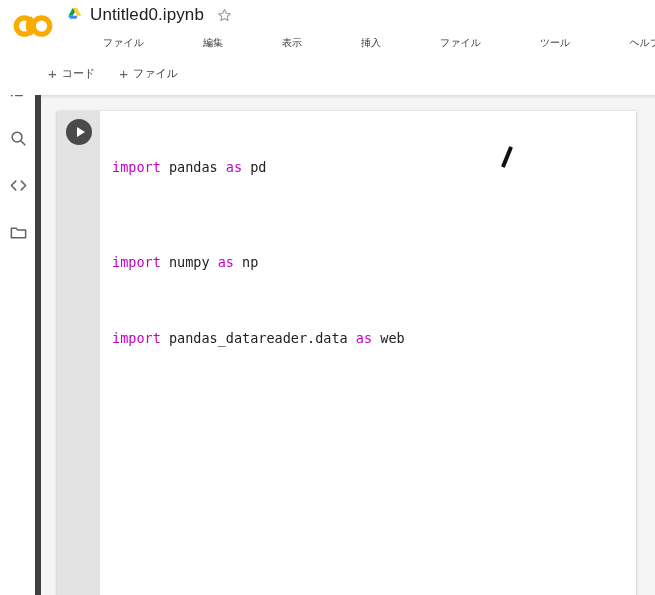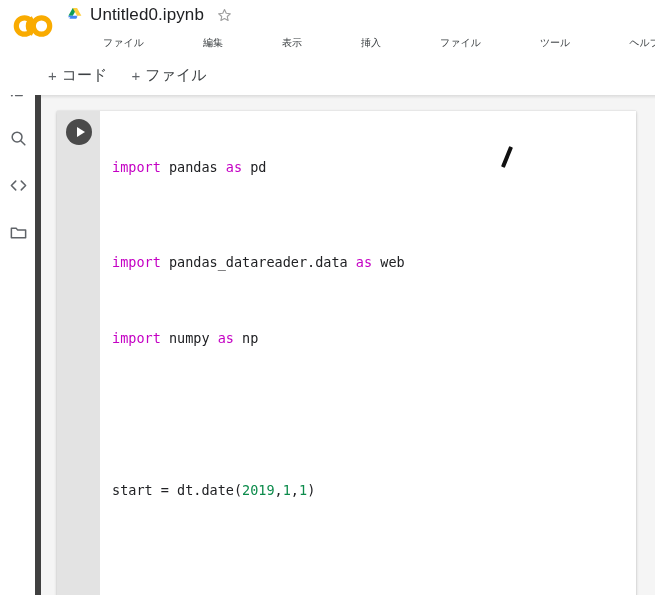--- a/index.html
+++ b/index.html
@@ -100,21 +100,21 @@
     cursor: pointer;
     padding: 2px 4px;
   }
   .add-btn .plus {
     font-size: 15px;
     color: #5f6368;
     margin-right: 5px;
     line-height: 1;
   }
   .add-btn .lbl {
-    font-size: 15px;
+    font-size: 11px;
     color: #3c4043;
     white-space: nowrap;
     font-family: "DejaVu Sans", "Liberation Sans", sans-serif;
   }
 
   
   .rail {
     position: absolute;
     left: 0; top: 60px;
     width: 35px;
@@ -316,27 +316,26 @@
         <div class="gutter"></div>
 
         <div class="run-btn">
           <div class="run-tri"></div>
         </div>
 
         <div class="code-text">
           <span class="ln"><span class="kw">import</span><span> pandas </span><span class="kw">as</span><span> pd</span></span>
 
 
+          <span class="ln"><span class="kw">import</span><span> numpy </span><span class="kw">as</span><span> np</span></span>
+
           <span class="ln"><span class="kw">import</span><span> pandas_datareader.data </span><span class="kw">as</span><span> web</span></span>
 
-          <span class="ln"><span class="kw">import</span><span> numpy </span><span class="kw">as</span><span> np</span></span>
-
           <span class="blank"></span>
 
-          <span class="ln"><span>start = dt.date(</span><span class="num">2019</span><span>,</span><span class="num">1</span><span>,</span><span class="num">1</span><span>)</span></span>
 
           
 
           
 
           
 
           
 
           

